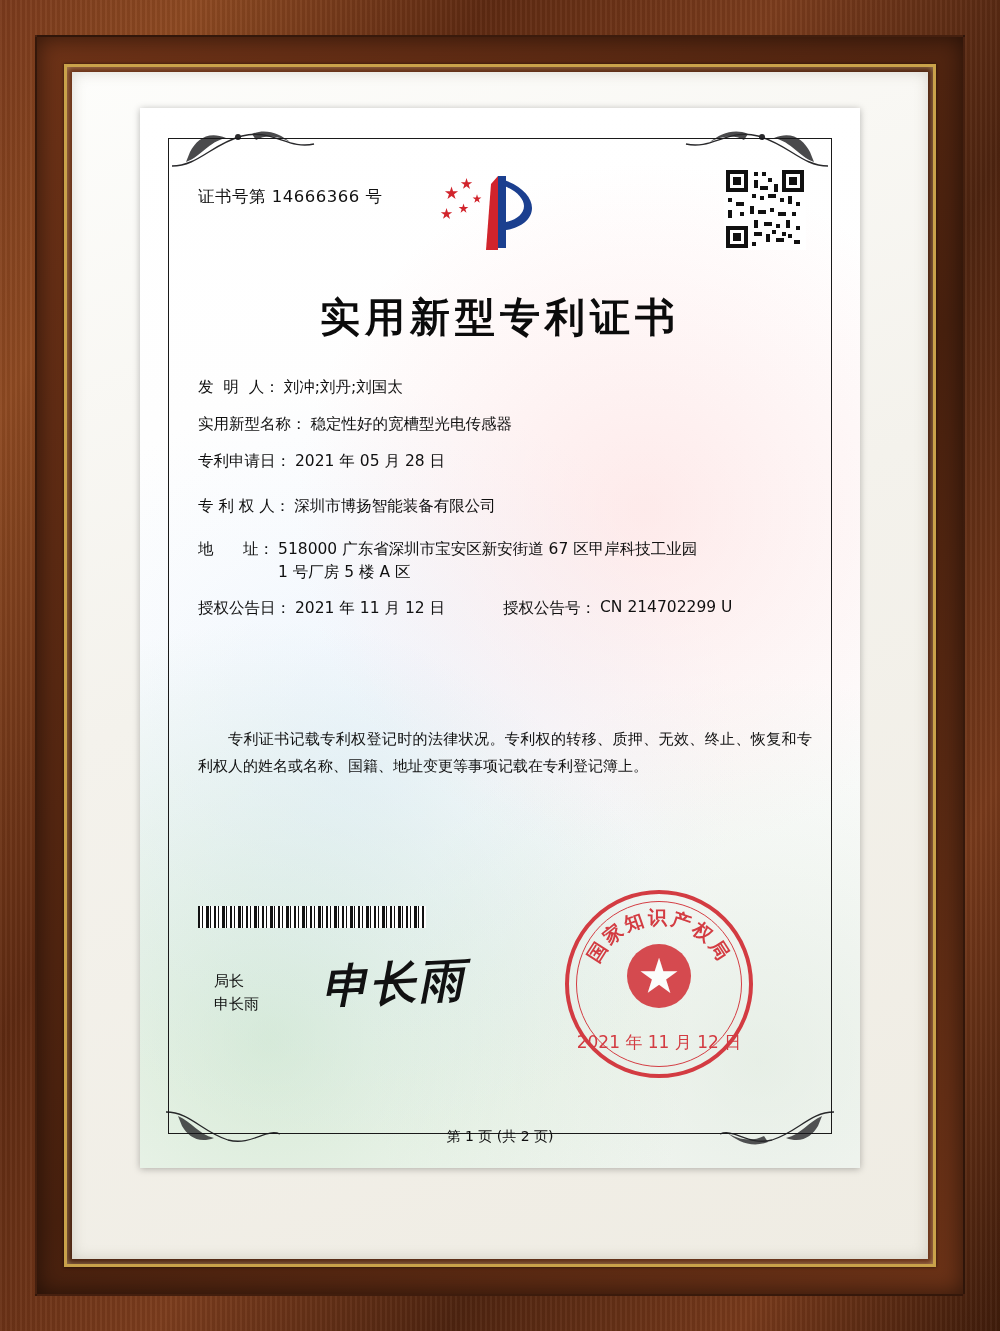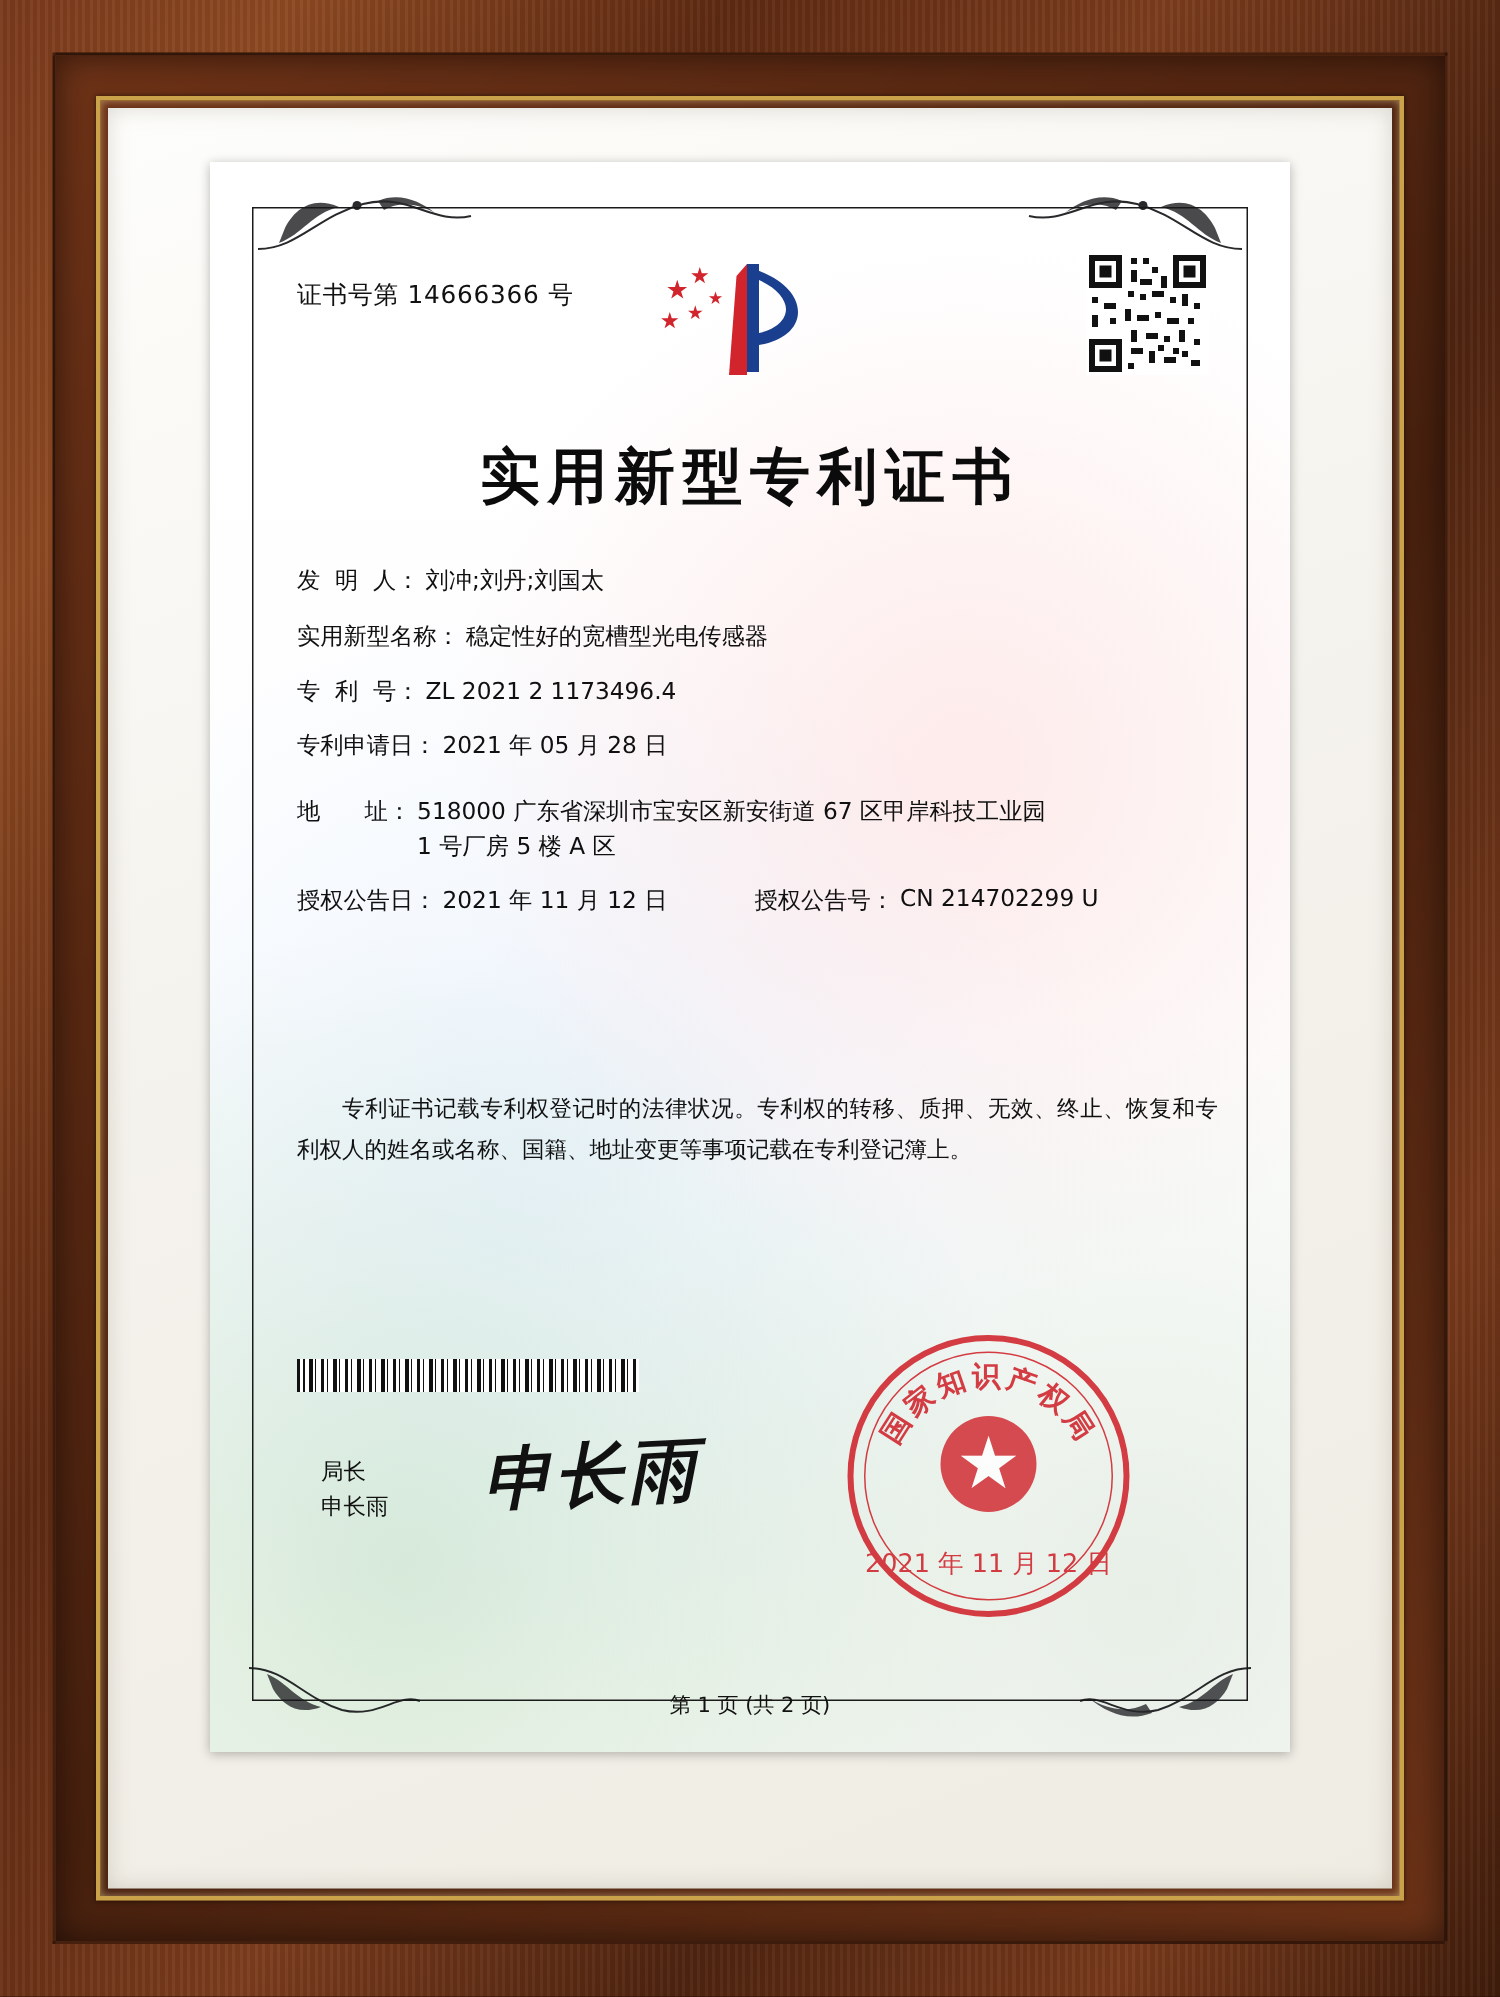--- a/index.html
+++ b/index.html
@@ -264,26 +264,26 @@
     <div class="fields">
       <div class="row">
         <span class="lbl">发  明  人：</span>
         <span class="val">刘冲;刘丹;刘国太</span>
       </div>
       <div class="row">
         <span class="lbl">实用新型名称：</span>
         <span class="val">稳定性好的宽槽型光电传感器</span>
       </div>
       <div class="row">
-        <span class="lbl">专  利  号：</span>
-        <span class="val">ZL 2021 2 1173496.4</span>
-      </div>
-      <div class="row">
         <span class="lbl">专利申请日：</span>
         <span class="val">2021 年 05 月 28 日</span>
+      </div>
+      <div class="row" style="margin-top:22px;">
+        <span class="lbl">专 利 权 人：</span>
+        <span class="val">深圳市博扬智能装备有限公司</span>
       </div>
       <div class="row addr" style="margin-top:20px;">
         <span class="lbl">地      址：</span>
         <span class="val">518000 广东省深圳市宝安区新安街道 67 区甲岸科技工业园 1 号厂房 5 楼 A 区</span>
       </div>
       <div class="row-two" style="margin-top:8px;">
         <span class="lbl">授权公告日：</span>
         <span class="val">2021 年 11 月 12 日</span>
         <span class="second">
           <span class="lbl">授权公告号：</span>

